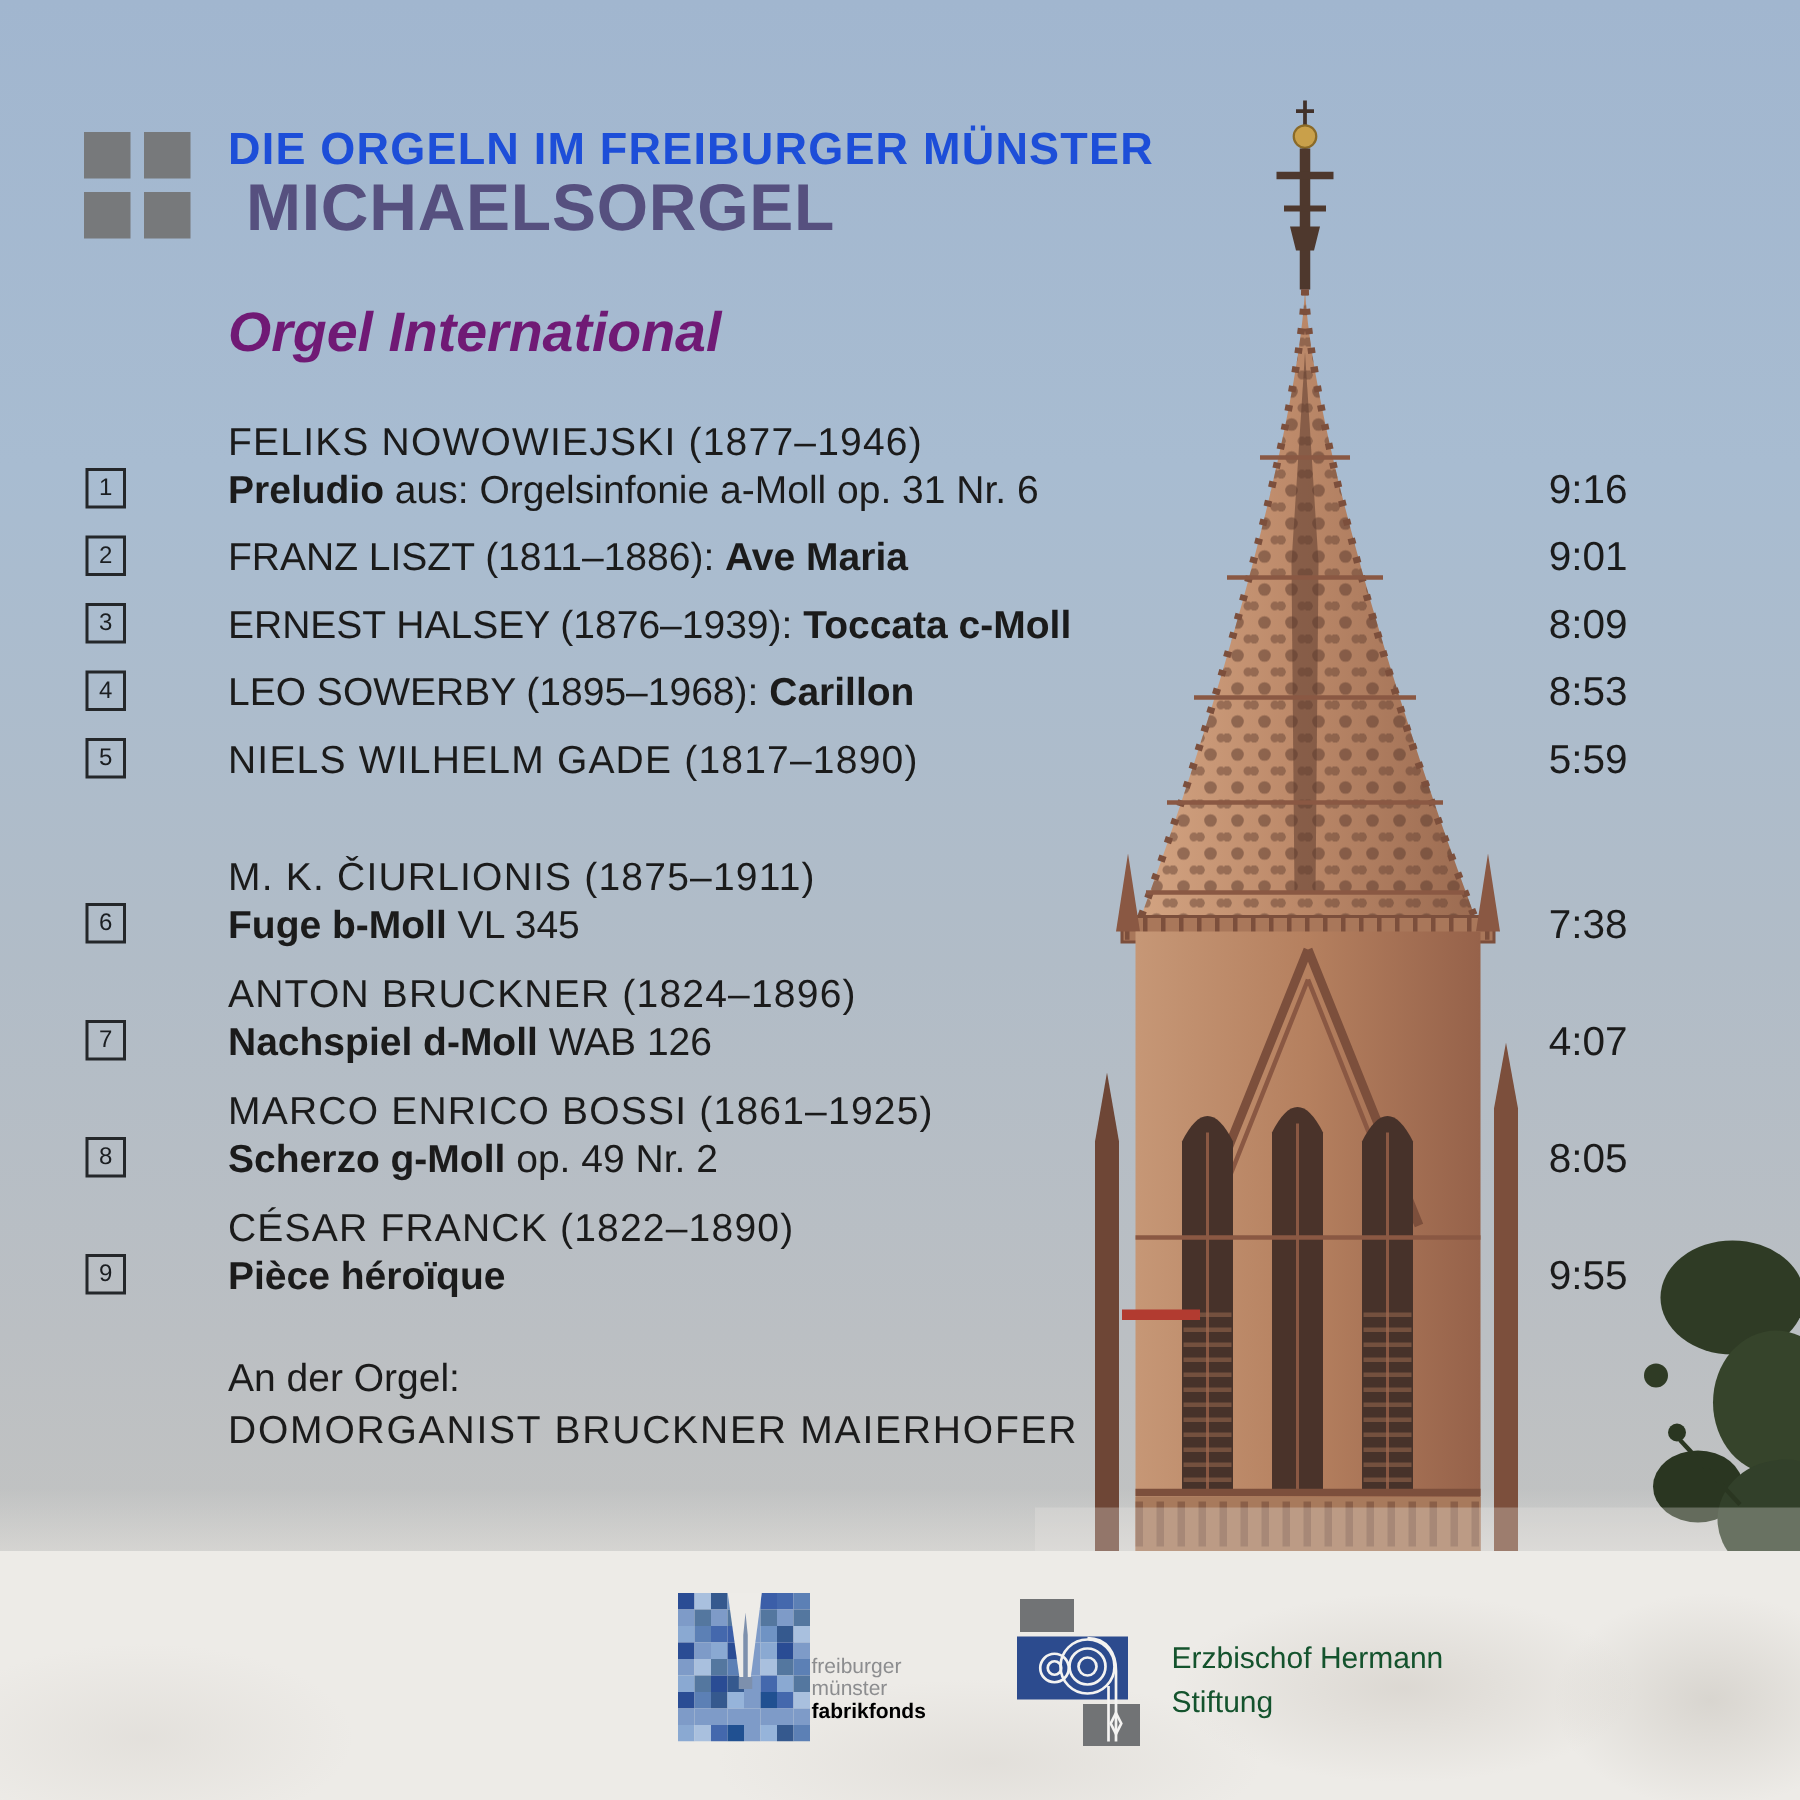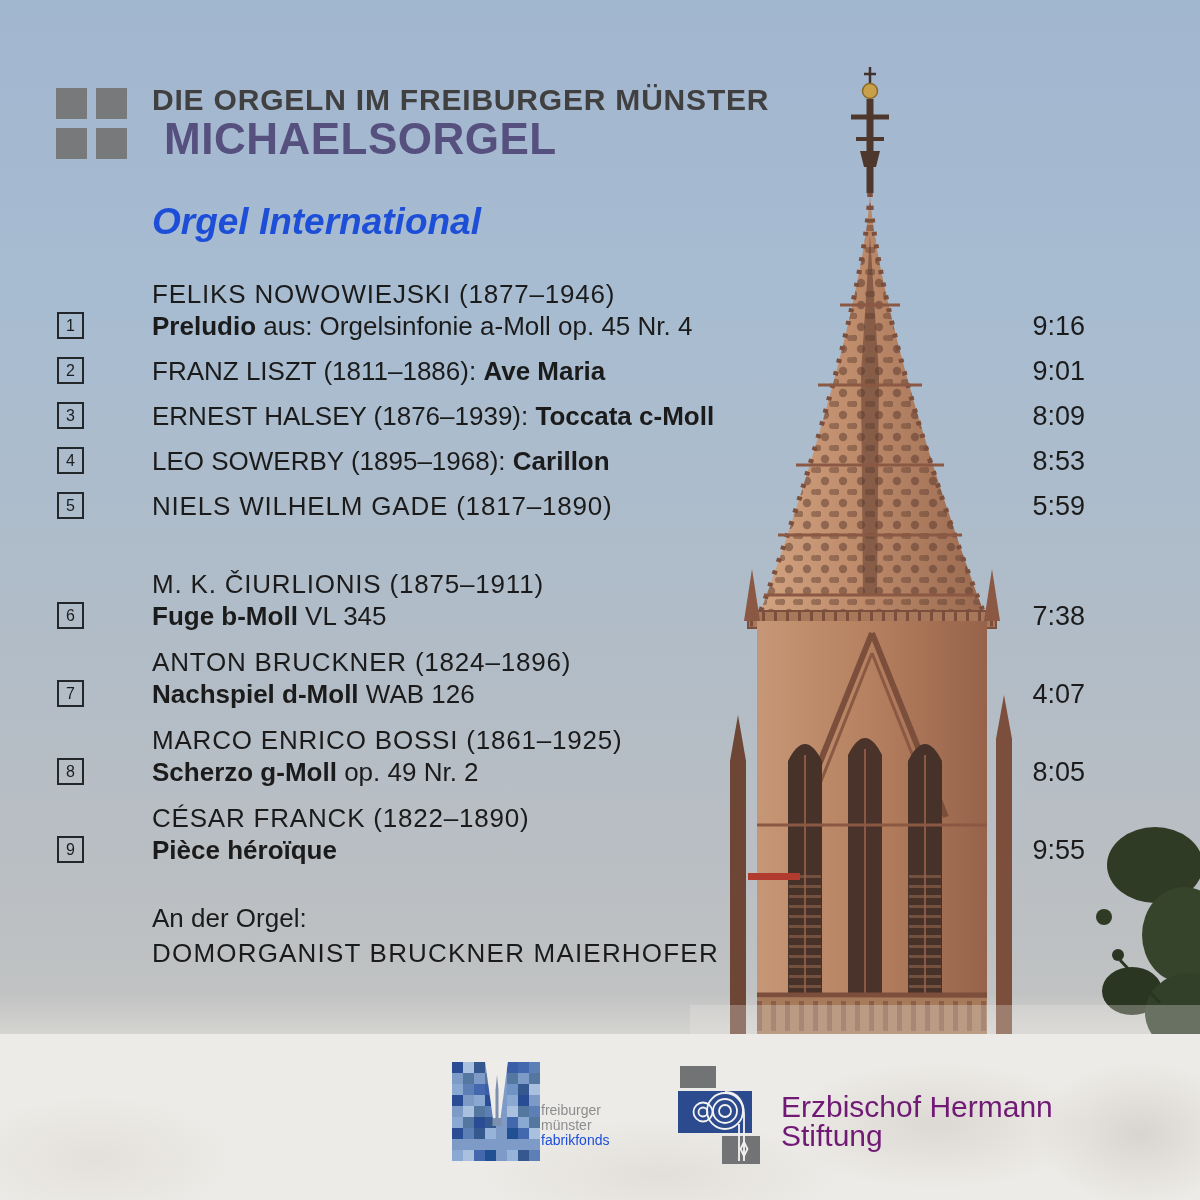--- a/index.html
+++ b/index.html
@@ -10,25 +10,25 @@
        background:linear-gradient(180deg,#a1b6cf 0%,#a8bcd1 30%,#b1bcc7 62%,#bbbfc3 86%,#c2c3c2 100%);}
   .haze{position:absolute;left:0;top:992px;width:1200px;height:42px;
         background:linear-gradient(180deg,rgba(236,233,228,0) 0%,rgba(236,233,228,.45) 100%);}
   .photo-svg{position:absolute;left:690px;top:55px;width:510px;height:979px;}
   
   .logo{position:absolute;left:56px;top:88px;width:71px;height:71px;}
   .logo .sq{position:absolute;width:31px;height:31px;background:#77797b;}
   .sq-tl{left:0;top:0}.sq-tr{left:40px;top:0}
   .sq-bl{left:0;top:40px;background:#564f82}.sq-br{left:40px;top:40px}
   .series{position:absolute;left:152px;top:83px;font-size:30px;font-weight:bold;
-          color:#404040;letter-spacing:.8px;white-space:nowrap;}
+          color:#1d4ed8;letter-spacing:.8px;white-space:nowrap;}
   .album{position:absolute;left:164px;top:114px;font-size:44px;font-weight:bold;
          color:#56507f;letter-spacing:.5px;white-space:nowrap;}
   .program{position:absolute;left:152px;top:201px;font-size:37px;font-weight:bold;
-           font-style:italic;color:#1d4ed8;white-space:nowrap;}
+           font-style:italic;color:#701a75;white-space:nowrap;}
   
   #tracklist{position:absolute;left:152px;top:0;width:933px;height:900px;}
   .track{position:absolute;left:0;width:100%;}
   .composer{font-size:26px;line-height:32px;letter-spacing:.8px;white-space:nowrap;}
   .titleline{font-size:26px;line-height:32px;white-space:nowrap;}
   .titleline b{font-weight:bold;}
   .tracknum{position:absolute;left:-95px;bottom:3px;width:23px;height:23px;
             border:2px solid #24272a;display:flex;align-items:center;justify-content:center;
             font-size:16px;color:#1b1e21;}
   .time{position:absolute;right:0;bottom:0;font-size:27px;line-height:32px;margin-top:46px;}
@@ -37,23 +37,23 @@
   
   .footer{position:absolute;left:0;top:1034px;width:1200px;height:166px;background:#edebe7;}
   .footer::before{content:'';position:absolute;inset:0;
     background:
       radial-gradient(ellipse 220px 90px at 78% 55%, rgba(176,168,158,.28), transparent 70%),
       radial-gradient(ellipse 160px 110px at 95% 60%, rgba(168,162,152,.30), transparent 65%),
       radial-gradient(ellipse 260px 80px at 55% 85%, rgba(182,176,168,.20), transparent 70%),
       radial-gradient(ellipse 200px 90px at 8% 75%, rgba(182,176,168,.18), transparent 70%);}
   .mosaic{position:absolute;left:452px;top:1062px;width:88px;height:99px;}
   .ff-text{position:absolute;left:541px;top:1103px;font-size:14px;line-height:15px;color:#8c8d8f;}
-  .ff-bold{color:#1d4ed8;font-weight:normal;}
+  .ff-bold{color:#000000;font-weight:bold;}
   .stiftung-svg{position:absolute;left:678px;top:1064px;width:86px;height:100px;}
-  .st-text{position:absolute;left:781px;top:1092px;font-size:30px;line-height:29px;color:#701a75;}
+  .st-text{position:absolute;left:781px;top:1092px;font-size:20px;line-height:29px;color:#14532d;}
 </style>
 </head>
 <body>
 
 <div class="cover">
 
   <div class="sky"></div>
   <div class="haze"></div>
 
   <svg class="photo-svg" viewBox="0 0 510 979">
@@ -149,21 +149,21 @@
   <div class="album">MICHAELSORGEL</div>
   <div class="program">Orgel International</div>
 
   <div id="tracklist">
 
   <div class="track" style="top: 278px;">
         <span class="tracknum">
           <span class="n">1</span>
         </span>
         <div class="composer">FELIKS NOWOWIEJSKI (1877–1946)</div>
-        <div class="titleline"><span class="pre"></span><b class="tbold">Preludio</b><span class="post"> aus: Orgelsinfonie a-Moll op. 45 Nr. 4</span></div>
+        <div class="titleline"><span class="pre"></span><b class="tbold">Preludio</b><span class="post"> aus: Orgelsinfonie a-Moll op. 31 Nr. 6</span></div>
         <span class="time">9:16</span>
       </div>
       <div class="track" style="top: 355px;">
         <span class="tracknum">
           <span class="n">2</span>
         </span>
 
         <div class="titleline"><span class="pre">FRANZ LISZT (1811–1886): </span><b class="tbold">Ave Maria</b><span class="post"></span></div>
         <span class="time">9:01</span>
       </div>

